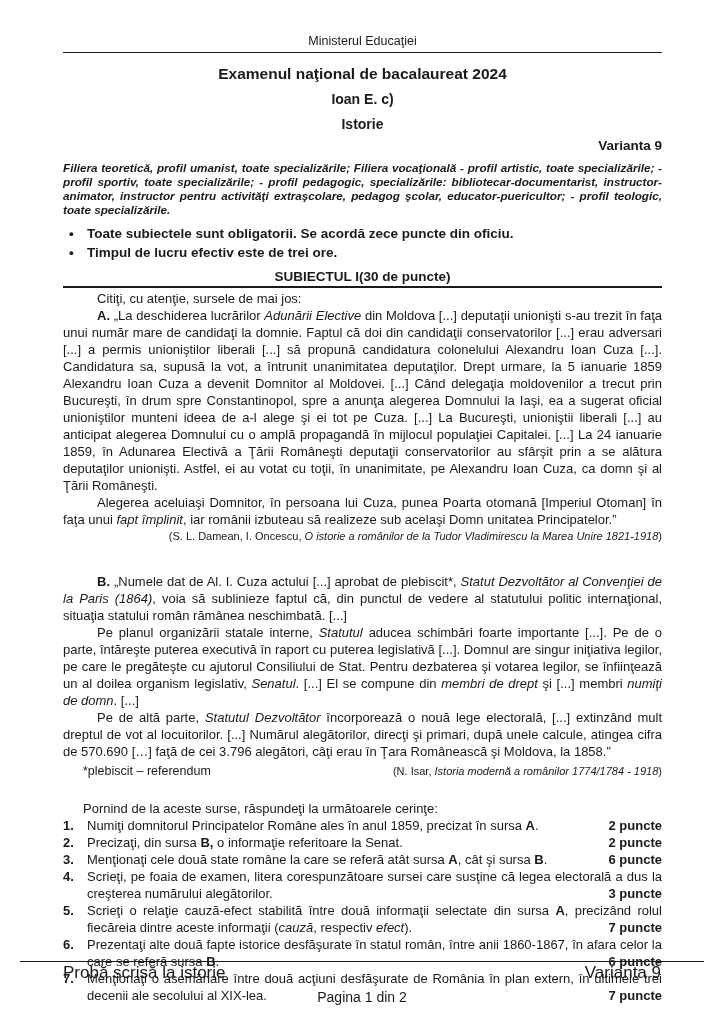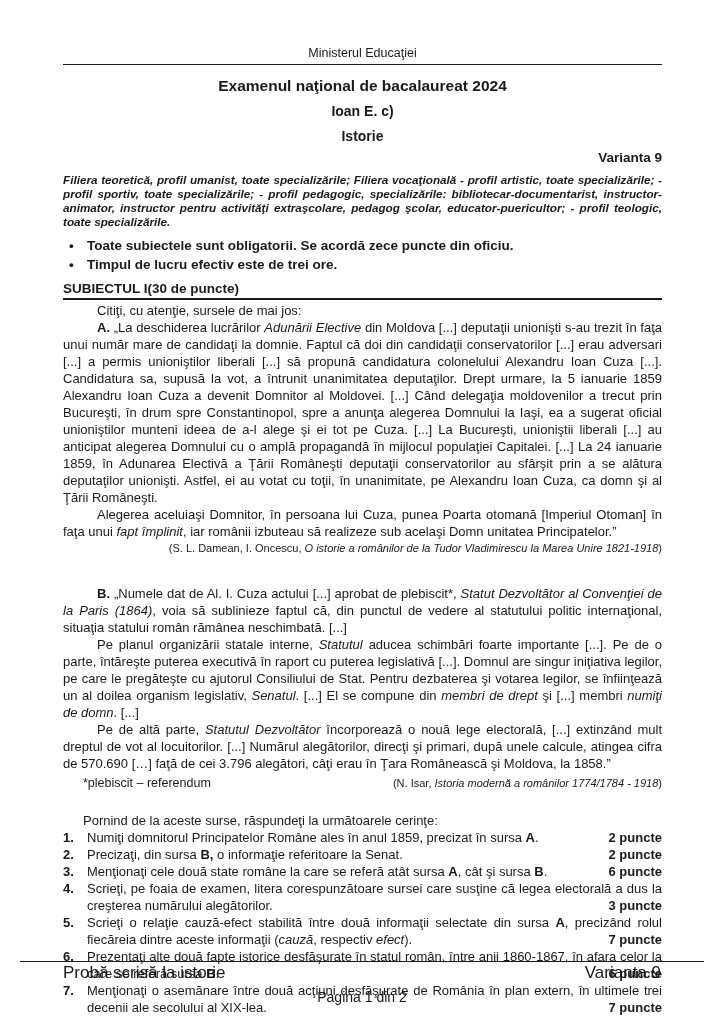--- a/index.html
+++ b/index.html
@@ -1,33 +1,33 @@
 <!DOCTYPE html>
 <html><head>
 <meta charset="utf-8">
 <style>
   html,body{margin:0;padding:0;background:#ffffff;}
   .page{
     width:724px;height:1024px;box-sizing:border-box;
-    padding:46px 62px 0 63px;position:relative;
+    padding:34px 62px 0 63px;position:relative;
     font-family:"Liberation Sans",sans-serif;
     color:#1a1a1a;font-size:13px;line-height:17px;
     background:#ffffff;overflow:hidden;
   }
   .hdr{text-align:center;font-size:12.5px;line-height:15px;border-bottom:1.5px solid #1a1a1a;padding-bottom:3px;}
   .title-block{text-align:center;font-weight:bold;}
   .exam-title{font-size:15.5px;margin-top:12px;}
   .proba{font-size:14px;margin-top:9px;}
   .subject{font-size:14px;margin-top:8px;}
   .variant{text-align:right;font-weight:bold;font-size:13.5px;margin-top:4px;}
   .filiera{font-weight:bold;font-style:italic;font-size:11.7px;line-height:14px;text-align:justify;margin-top:7px;}
   .bullets{margin-top:7px;}
   .bullet-row{display:flex;font-weight:bold;font-size:13.5px;line-height:19px;}
   .bullet-dot{width:24px;padding-left:6px;box-sizing:border-box;}
-  .subiect-row{display:flex;justify-content:flex-start;font-weight:bold;font-size:13.5px;
+  .subiect-row{display:flex;justify-content:center;font-weight:bold;font-size:13.5px;
     border-bottom:2px solid #1a1a1a;margin-top:6px;padding-bottom:1px;}
   .para{text-align:justify;text-indent:34px;}
   .intro-line{text-indent:34px;margin-top:2px;}
   .attrib{text-align:right;font-size:11px;line-height:14px;margin-top:1px;}
   .src-b{margin-top:30px;}
   .footnote-row{display:flex;justify-content:space-between;align-items:baseline;margin-top:3px;}
   .footnote-left{font-size:12.5px;padding-left:20px;}
   .tasks-intro{padding-left:20px;margin-top:20px;}
   .q-item{display:flex;margin-top:0px;}
   .q-num{width:24px;flex-shrink:0;font-weight:bold;}

